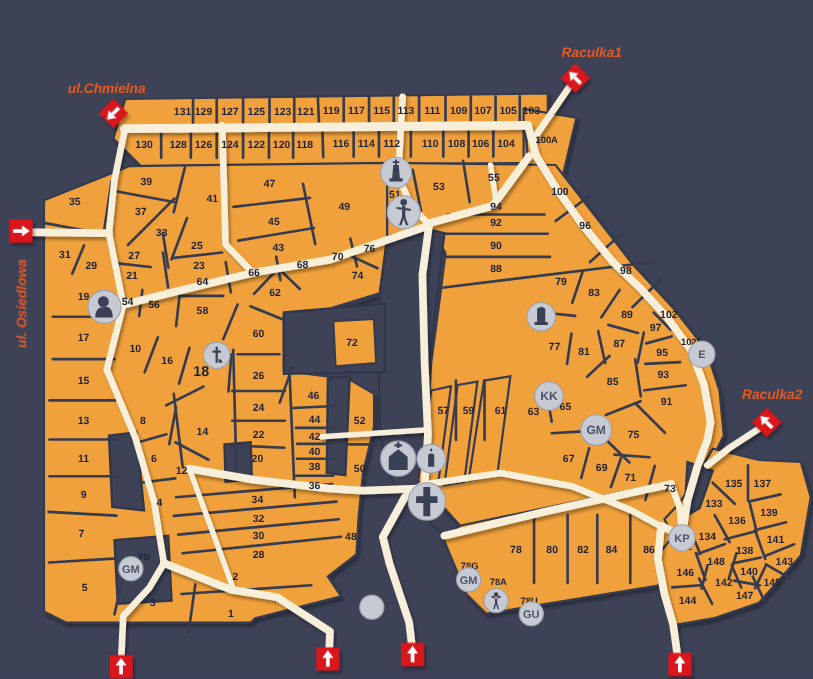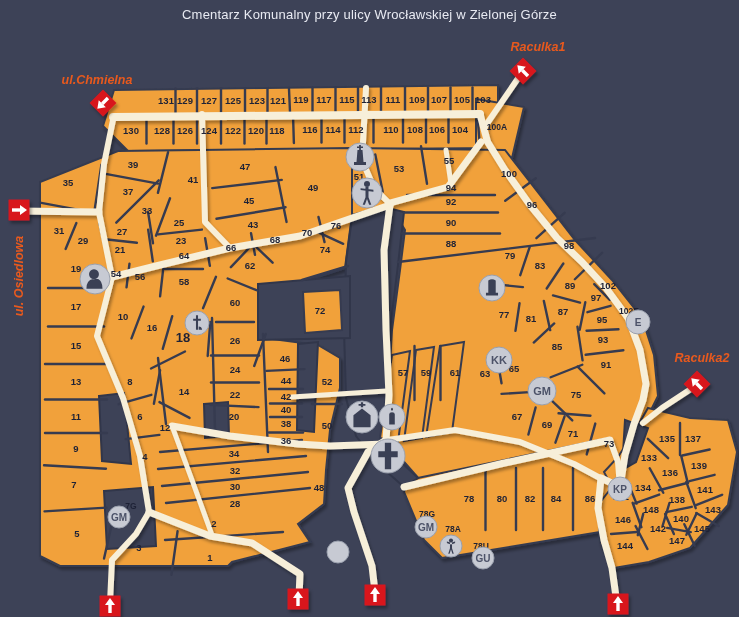--- a/index.html
+++ b/index.html
@@ -6,21 +6,20 @@
   .stage{position:relative;width:739px;height:617px;background:#3d4257;overflow:hidden;
          font-family:"Liberation Sans",sans-serif;}
   .map-title{position:absolute;top:7px;left:0;width:100%;text-align:center;
              color:#e8eaf2;font-size:13px;letter-spacing:.2px;}
   svg{position:absolute;left:0;top:0;}
 </style>
 </head>
 <body>
 
 <div class="stage">
-  <div class="map-title">Cmentarz Komunalny przy ulicy Wrocławskiej w Zielonej Górze</div>
   <svg id="map" width="739" height="617" viewBox="0 0 739 617">
       <defs>
         <filter id="ds" x="-20%" y="-20%" width="140%" height="140%">
           <feDropShadow dx="2" dy="3" stdDeviation="1.4" flood-color="#000000" flood-opacity="0.33"></feDropShadow>
         </filter>
       </defs>
       <g filter="url(#ds)">
         <path d="M114,90 L498,85 L498,148 L128,151 L103,126 Z" fill="#f1a13a" stroke="#363b50" stroke-width="2"></path>
         <path d="M476,99 L524,107 L512,158 L476,150 Z" fill="#f1a13a" stroke="#363b50" stroke-width="2"></path>
         <path d="M40,182 L118,151 L352,148 L352,215 L345,268 L302,282 L258,287 L258,337 L318,345 L340,358 L340,388 L330,430 L326,470 L324,504 L298,524 L310,542 L232,562 L228,566 L60,566 L40,556 Z" fill="#f1a13a" stroke="#363b50" stroke-width="2"></path>

